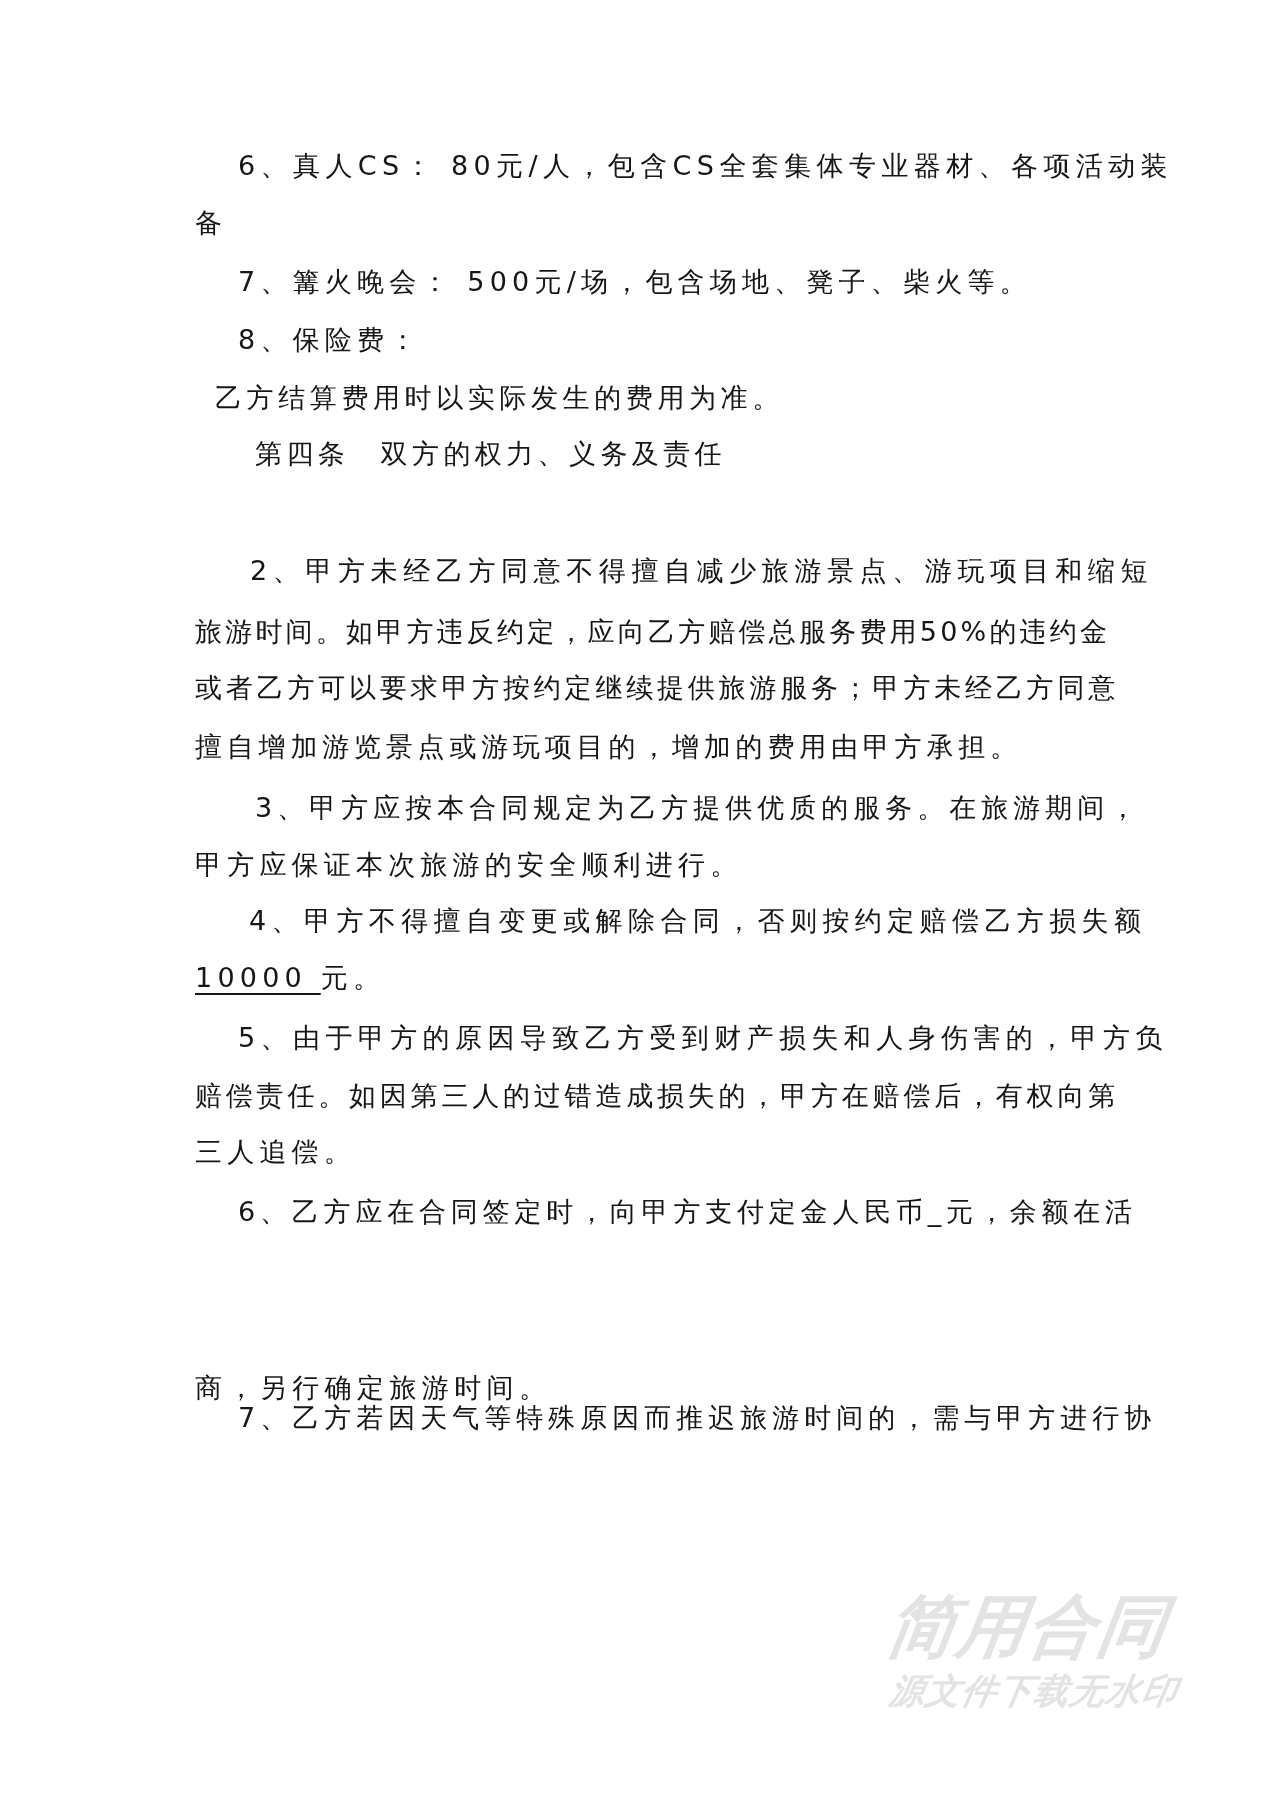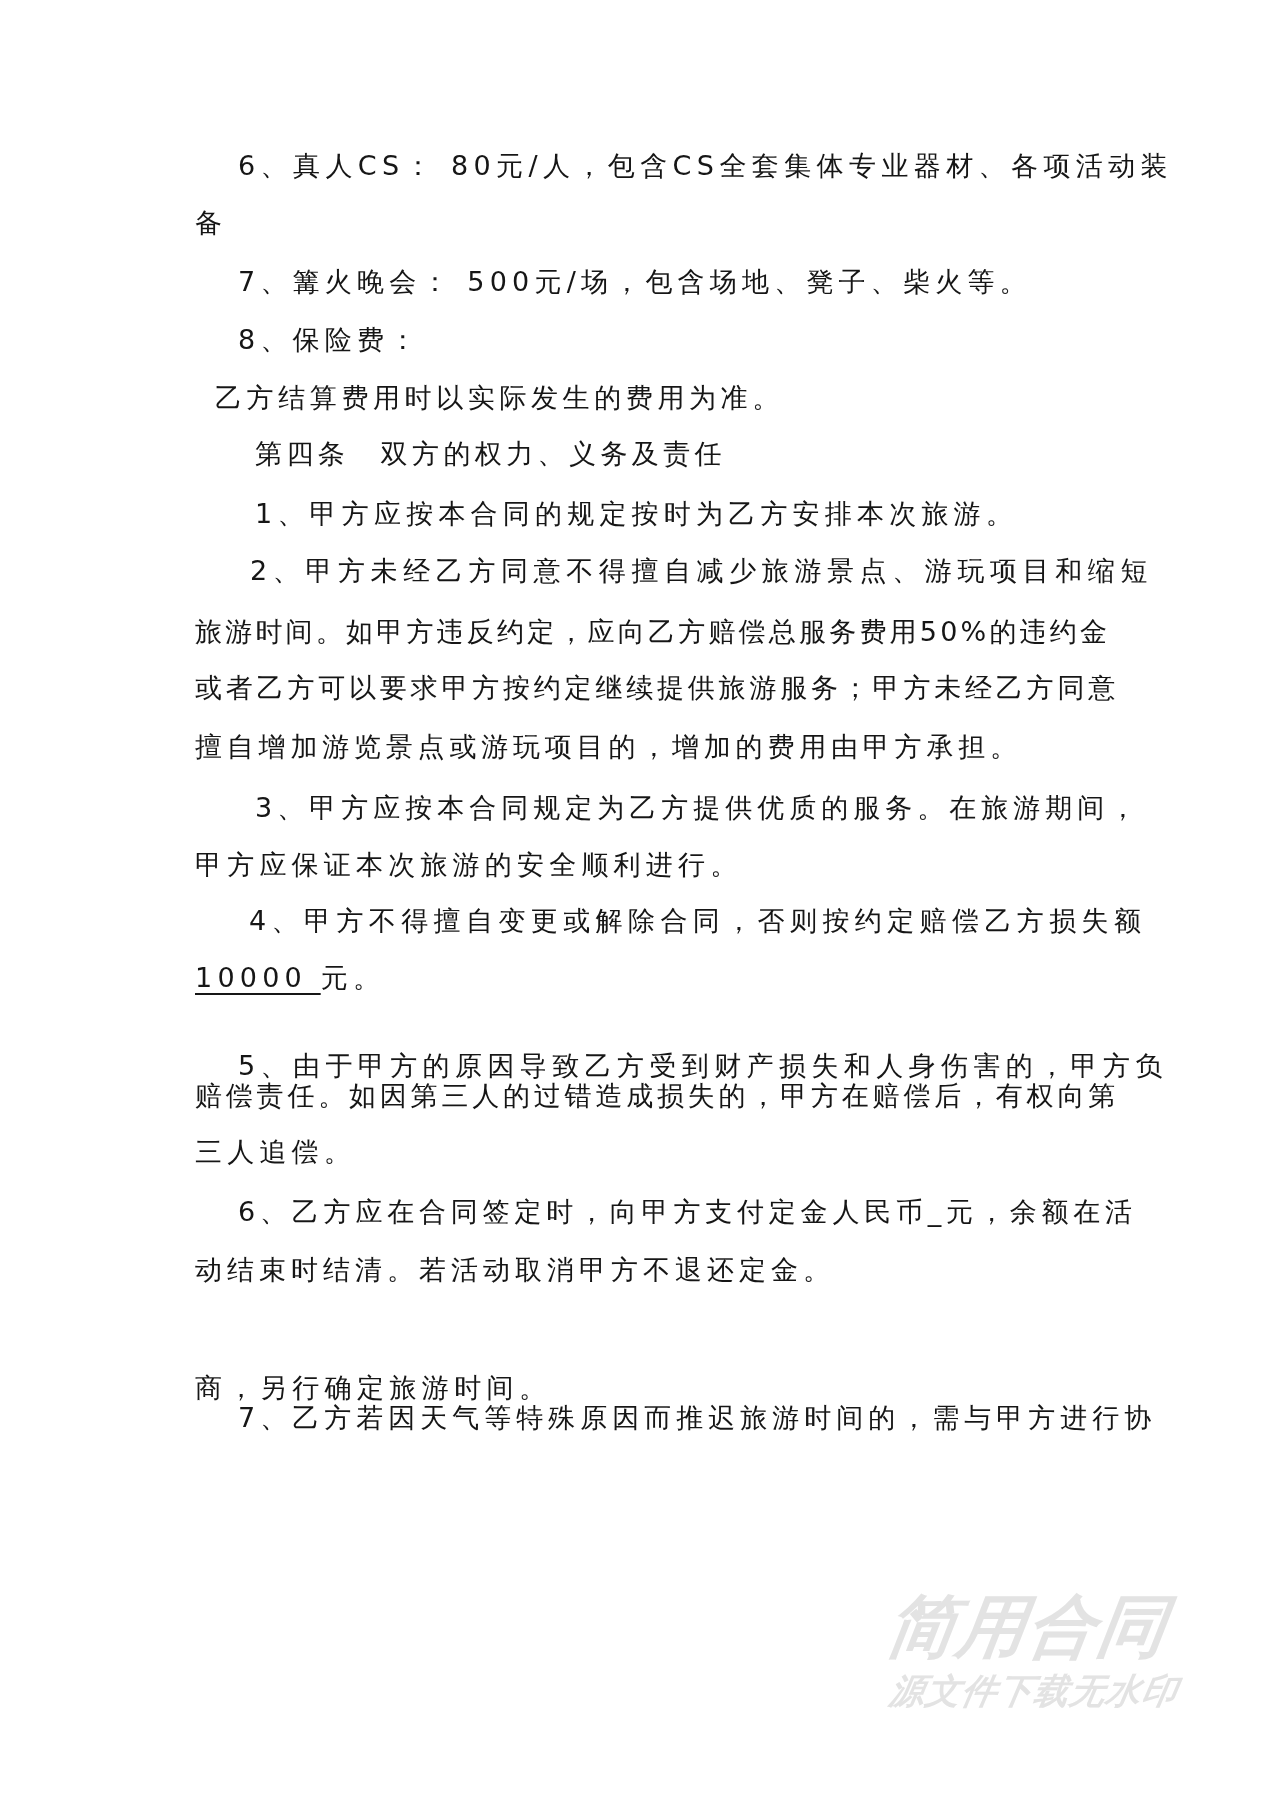--- a/index.html
+++ b/index.html
@@ -62,35 +62,33 @@
 <body>
 
 <div class="page">
 
   <div class="line" style="left:238px; top:148px; letter-spacing:5.4px;">6、真人CS： 80元/人，包含CS全套集体专业器材、各项活动装</div>
   <div class="line" style="left:195px; top:205px;">备</div>
   <div class="line" style="left:238px; top:264px;">7、篝火晚会： 500元/场，包含场地、凳子、柴火等。</div>
   <div class="line" style="left:238px; top:322px;">8、保险费：</div>
   <div class="line" style="left:215px; top:380px; letter-spacing:4.6px;">乙方结算费用时以实际发生的费用为准。</div>
   <div class="line" style="left:255px; top:436px; letter-spacing:4.4px;">第四条　双方的权力、义务及责任</div>
-  <div class="line" style="left:255px; top:496px;">1、甲方应按本合同的规定按时为乙方安排本次旅游。</div>
   <div class="line" style="left:250px; top:553px; letter-spacing:5.6px;">2、甲方未经乙方同意不得擅自减少旅游景点、游玩项目和缩短</div>
   <div class="line" style="left:195px; top:614px; letter-spacing:3.2px;text-align:right;">旅游时间。如甲方违反约定，应向乙方赔偿总服务费用50%的违约金</div>
   <div class="line" style="left:195px; top:672px; letter-spacing:3.8px;font-family:Liberation Mono, monospace;">或者乙方可以要求甲方按约定继续提供旅游服务；甲方未经乙方同意</div>
   <div class="line" style="left:195px; top:729px; letter-spacing:4.8px;">擅自增加游览景点或游玩项目的，增加的费用由甲方承担。</div>
   <div class="line" style="left:255px; top:790px; letter-spacing:5.0px;">3、甲方应按本合同规定为乙方提供优质的服务。在旅游期间，</div>
   <div class="line" style="left:195px; top:847px; letter-spacing:5.2px;">甲方应保证本次旅游的安全顺利进行。</div>
   <div class="line" style="left:238px; top:903px; letter-spacing:5.4px;margin-left:11px;">4、甲方不得擅自变更或解除合同，否则按约定赔偿乙方损失额</div>
   <div class="line" style="left:195px; top:960px;">
     <span class="u">10000 </span><span>元。</span>
   </div>
-  <div class="line" style="left:238px; top:1048px; letter-spacing:5.4px;">5、由于甲方的原因导致乙方受到财产损失和人身伤害的，甲方负</div>
+  <div class="line" style="left:238px; top:1020px; letter-spacing:5.4px;">5、由于甲方的原因导致乙方受到财产损失和人身伤害的，甲方负</div>
   <div class="line" style="left:195px; top:1078px; letter-spacing:3.8px;">赔偿责任。如因第三人的过错造成损失的，甲方在赔偿后，有权向第</div>
   <div class="line" style="left:195px; top:1134px;">三人追偿。</div>
   <div class="line" style="left:238px; top:1194px; letter-spacing:4.8px;">6、乙方应在合同签定时，向甲方支付定金人民币_元，余额在活</div>
-  <div class="line" style="left:195px; top:1252px; letter-spacing:5.0px;">动结束时结清。若活动取消甲方不退还定金。</div>
   <div class="line" style="left:238px; top:1361px; letter-spacing:5.0px;margin-top:39px;">7、乙方若因天气等特殊原因而推迟旅游时间的，需与甲方进行协</div>
   <div class="line" style="left:195px; top:1370px; letter-spacing:5.4px;">商，另行确定旅游时间。</div>
 
   <div class="watermark wm-title">简用合同</div>
   <div class="watermark wm-sub">源文件下载无水印</div>
 
 </div>
 
 </body></html>

